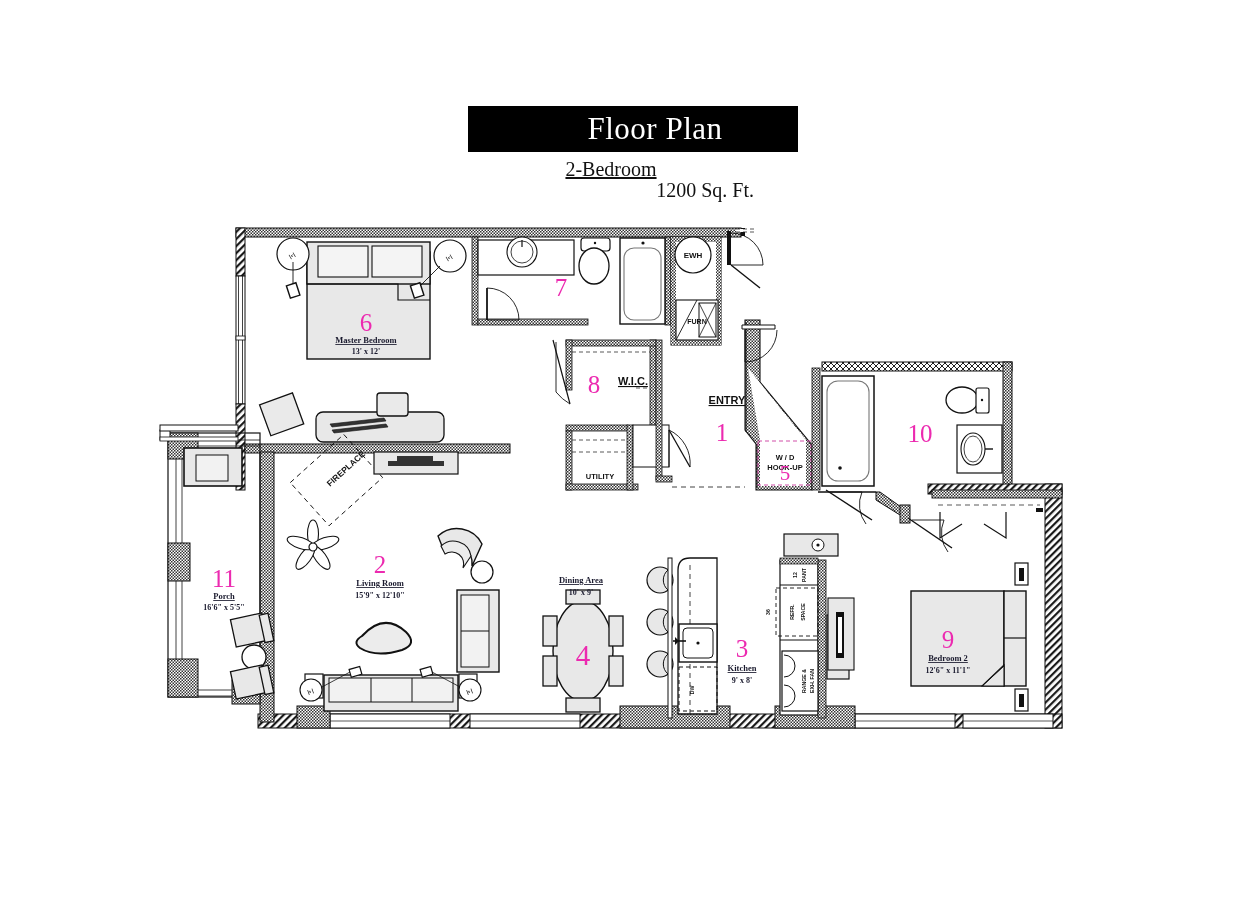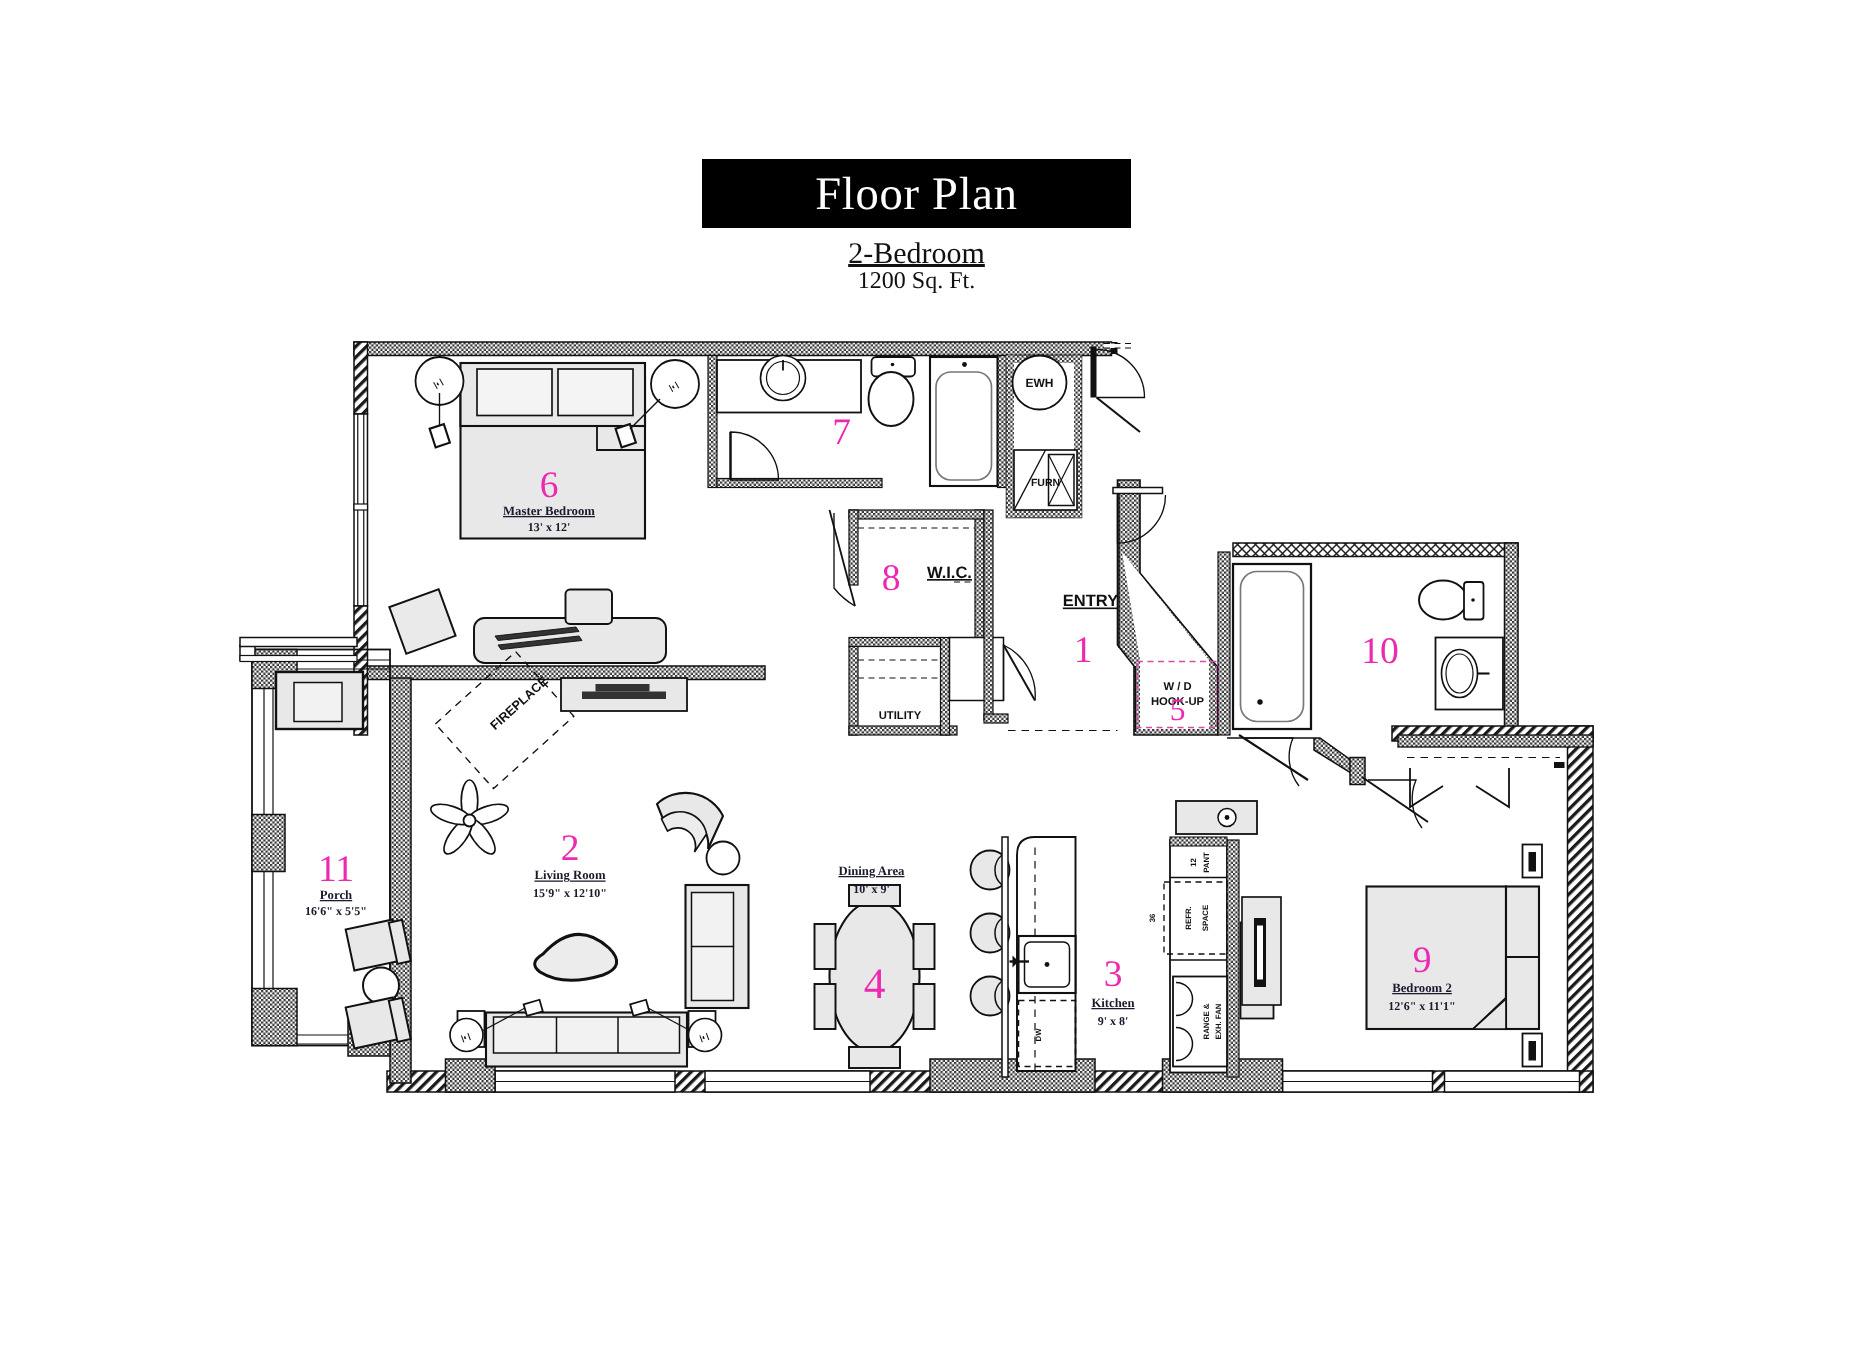--- a/index.html
+++ b/index.html
@@ -1,25 +1,25 @@
 <!DOCTYPE html>
 <html><head>
 <meta charset="utf-8">
 <style>
   html,body{margin:0;padding:0;background:#ffffff;}
   body{width:1243px;height:900px;position:relative;overflow:hidden;
        font-family:"Liberation Serif",serif;color:#111;}
 
   
   #titlebar{position:absolute;left:468px;top:106px;width:286px;height:46px;
-            background:#000;display:flex;align-items:center;justify-content:center;}
+            background:#000;display:flex;align-items:center;justify-content:center;padding-left:44px;}
   #titlebar .t{color:#fff;font-size:31px;letter-spacing:.5px;font-family:"Liberation Serif",serif;}
   #subtitle1{position:absolute;left:468px;top:158px;width:286px;text-align:center;
              font-size:20px;text-decoration:underline;}
-  #subtitle2{position:absolute;left:468px;top:179px;width:286px;text-align:center;font-size:16px;}
+  #subtitle2{position:absolute;left:468px;top:179px;width:286px;text-align:right;font-size:20px;}
 
   
   #plan{position:absolute;left:0;top:0;width:1243px;height:900px;}
   svg{display:block;}
 
   
   .rmnum{font-family:"Liberation Serif",serif;fill:#ec2ab0;}
   .rmname{font-family:"Liberation Serif",serif;fill:#1a1a2e;font-size:8.5px;
           text-decoration:underline;font-weight:bold;}
   .rmdim{font-family:"Liberation Serif",serif;fill:#1a1a2e;font-size:8px;font-weight:bold;}

